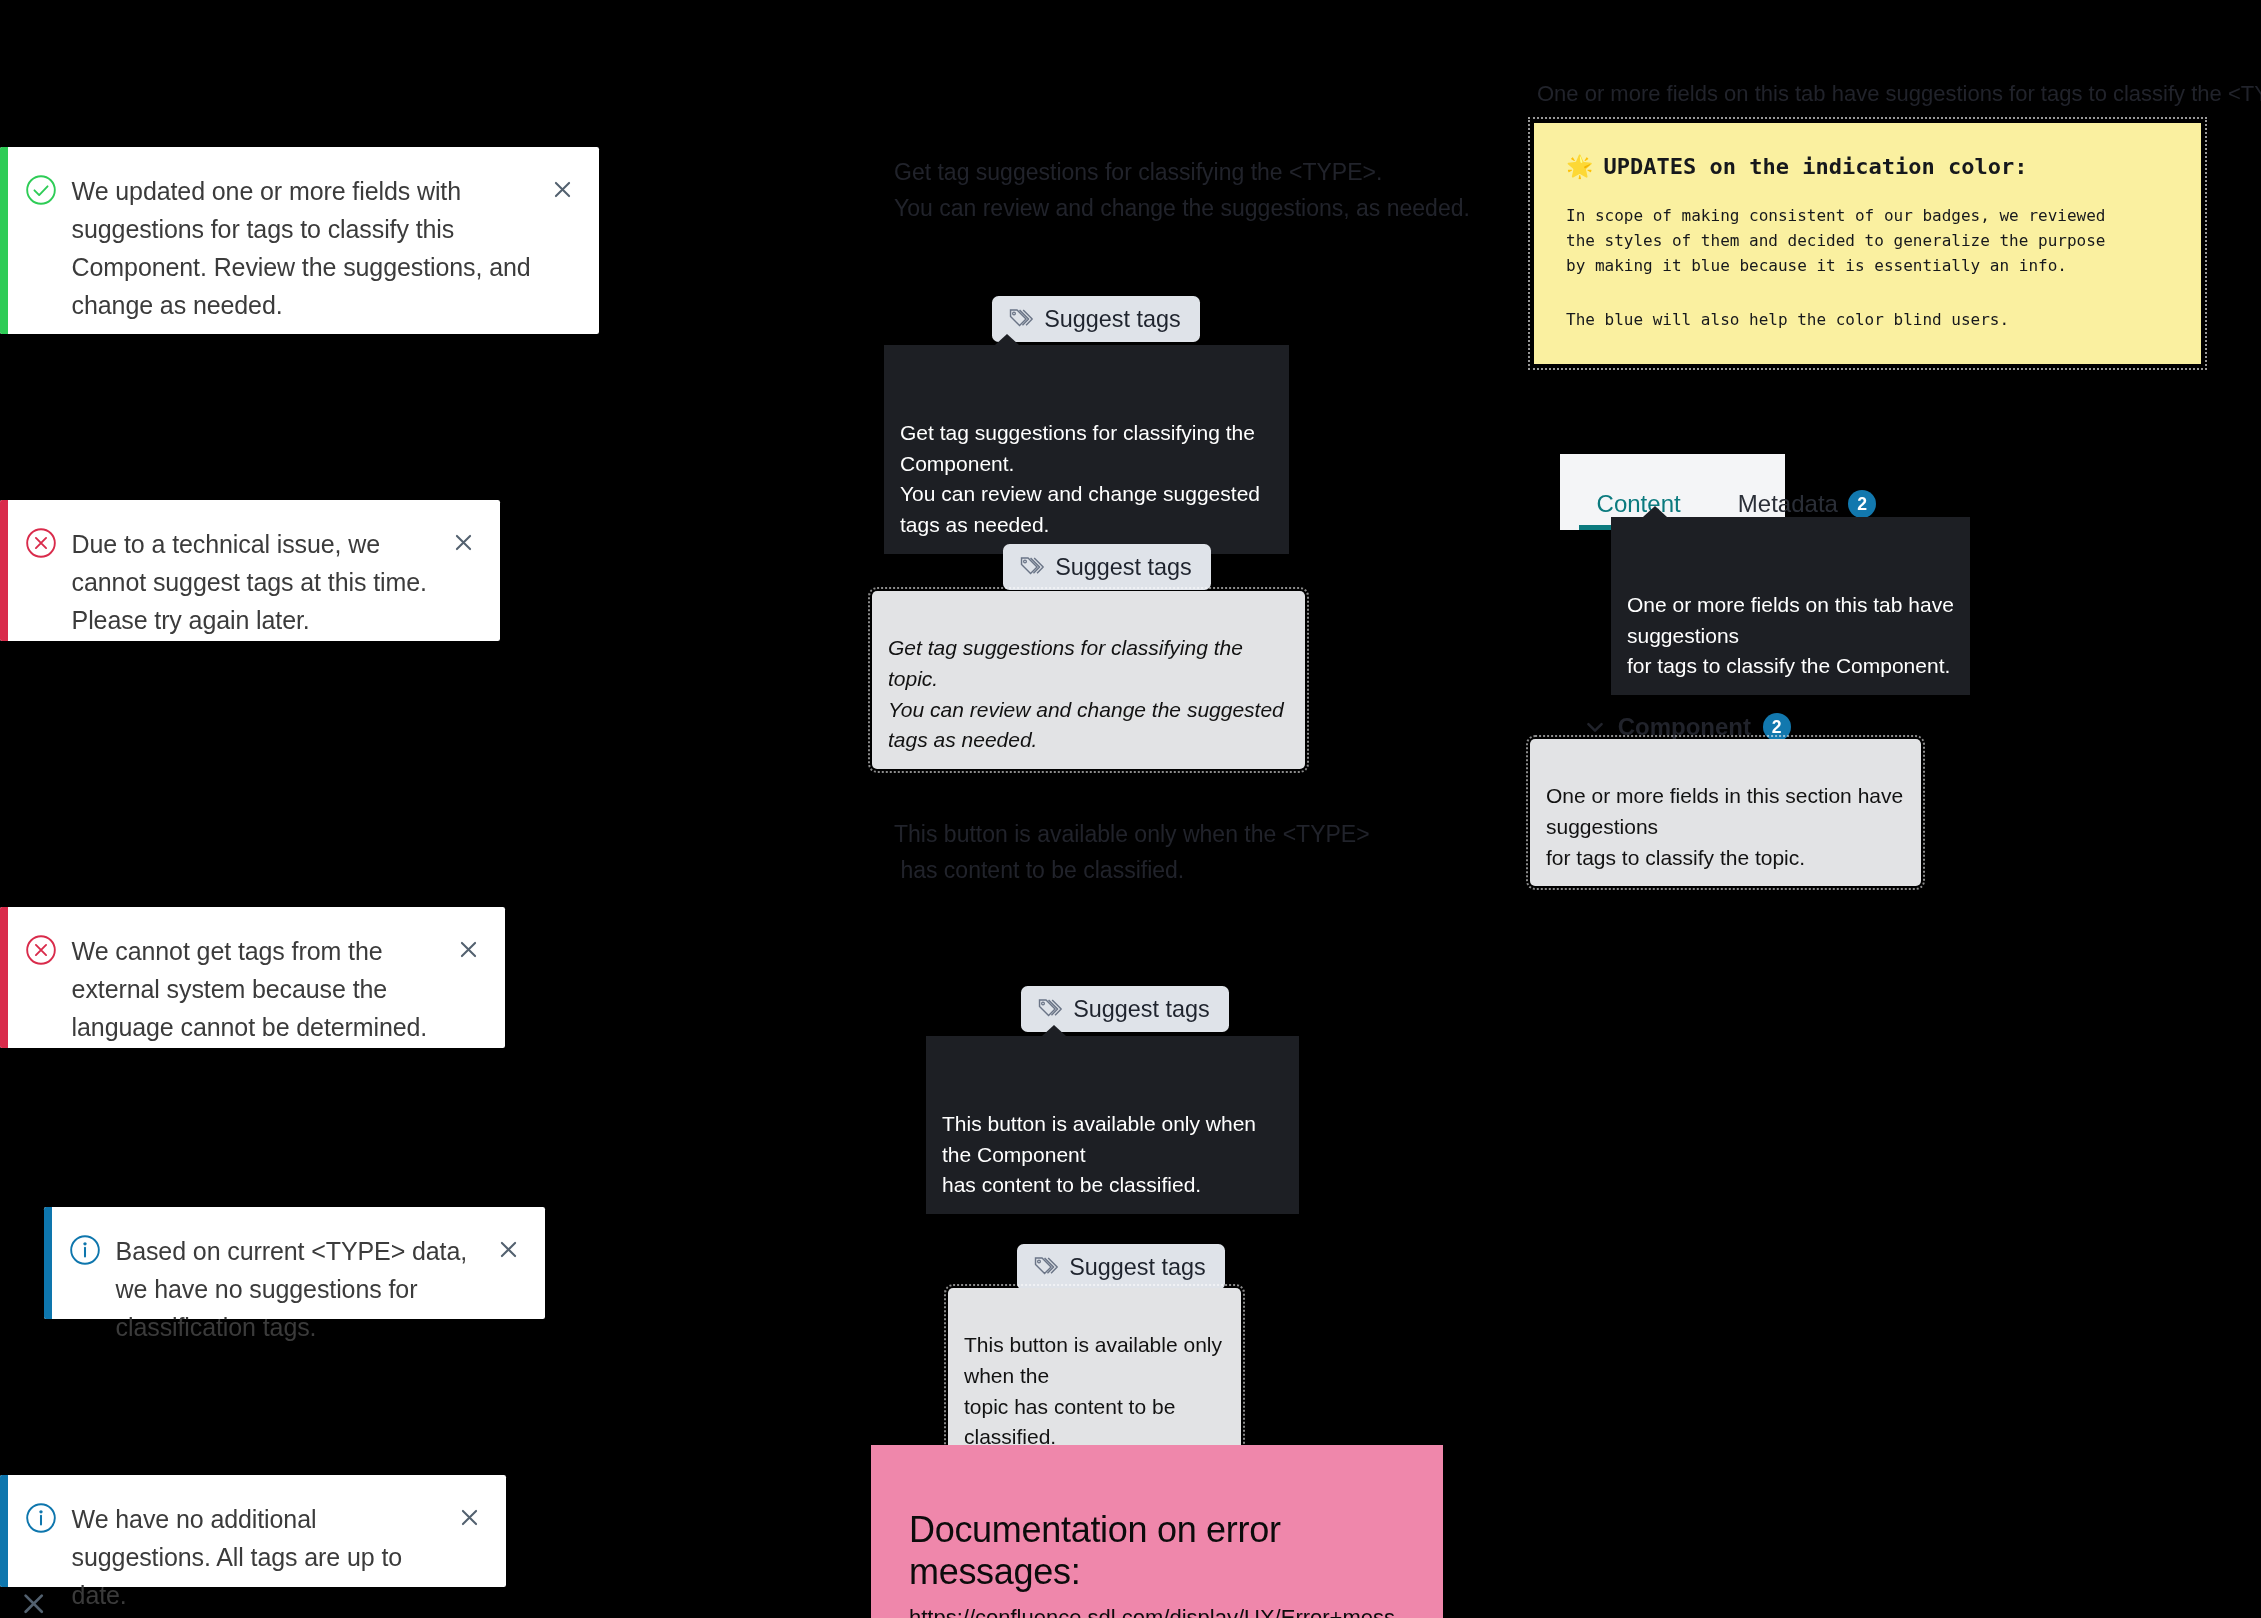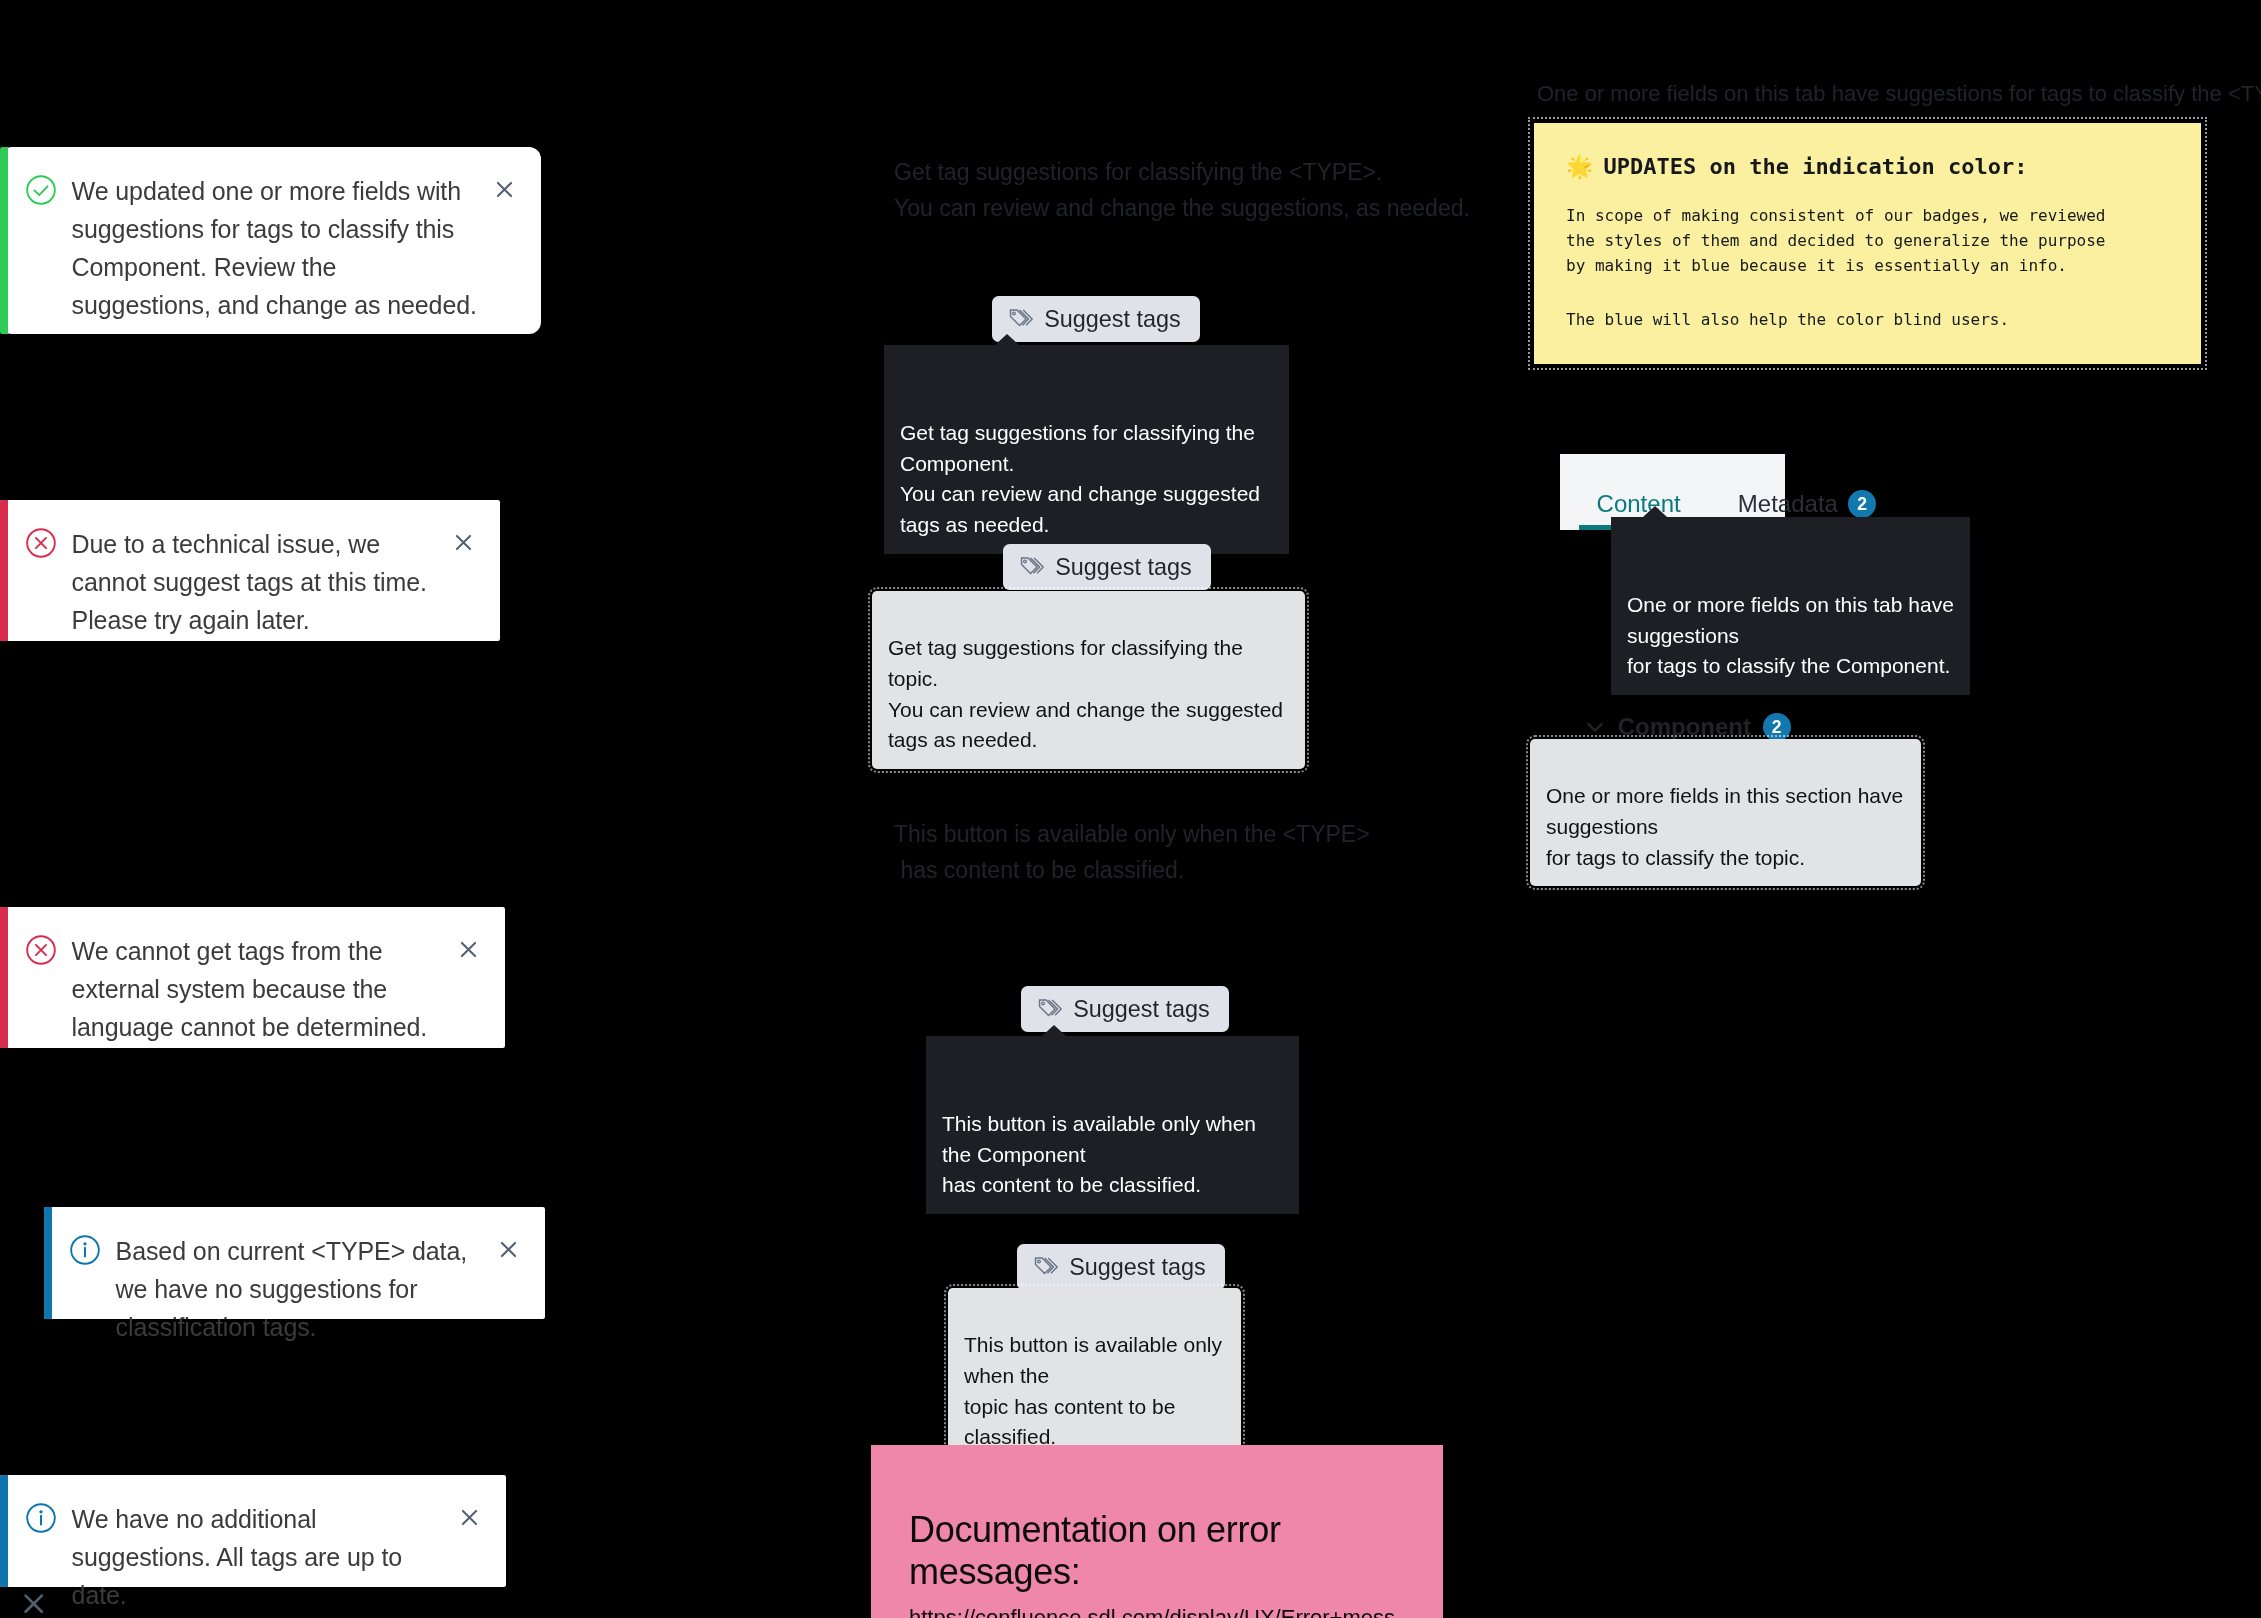--- a/index.html
+++ b/index.html
@@ -196,21 +196,21 @@
     word-break: break-all;
   }
 
   .stray-x { position: absolute; }
 </style>
 </head>
 <body>
 
 <div class="canvas">
 
-  <div class="toast success" style="left:0px; top:147px; width:541px; height:187px;border-radius:12px;">
+  <div class="toast success" style="left:0px; top:147px; width:599px; height:187px;">
     <span class="toast-icon">
       <svg viewBox="0 0 44 44" width="32" height="32">
         <circle cx="22" cy="22" r="19" fill="none" stroke="#2ECC56" stroke-width="2.6"></circle>
         <polyline points="13,22.5 19.5,29 31,17" fill="none" stroke="#2ECC56" stroke-width="2.6" stroke-linecap="round" stroke-linejoin="round"></polyline>
       </svg>
     </span>
     <div class="toast-msg">We updated one or more fields with suggestions for tags to classify this Component. Review the suggestions, and change as needed.</div>
     <div class="toast-close">
       <svg viewBox="0 0 26 26" width="19" height="19">
         <path d="M4 4 L22 22 M22 4 L4 22" stroke="#53616F" stroke-width="2.8" stroke-linecap="round"></path>
@@ -310,21 +310,21 @@
     <span class="tagicon">
       <svg viewBox="0 0 36 36" width="26" height="26">
         <path d="M3.5 14.5 L3.5 5.5 L12.5 5.5 L25 18 L16 27 Z" fill="none" stroke="#6A7486" stroke-width="2"></path>
         <circle cx="8.3" cy="10.3" r="1.9" fill="none" stroke="#6A7486" stroke-width="1.7"></circle>
         <path d="M16 5.5 L28.5 18 L20 26.5" fill="none" stroke="#6A7486" stroke-width="2" stroke-linejoin="round"></path>
         <path d="M21 5.5 L33.5 18 L25 26.5" fill="none" stroke="#6A7486" stroke-width="2" stroke-linejoin="round"></path>
       </svg>
     </span>
     <span>Suggest tags</span>
   </button>
-  <div class="tip light" style="left:872px; top:591px; width:433px;">
+  <div class="tip light" style="left:872px; top:591px; width:433px;font-style:italic;">
     <span>Get tag suggestions for classifying the topic.
 You can review and change the suggested tags as needed.</span>
   </div>
 
   <div class="faded" style="left:894px; top:817px;">This button is available only when the &lt;TYPE&gt;
  has content to be classified.</div>
 
   <button class="sbtn" style="left:1021px; top:986px;">
     <span class="tagicon">
       <svg viewBox="0 0 36 36" width="26" height="26">

